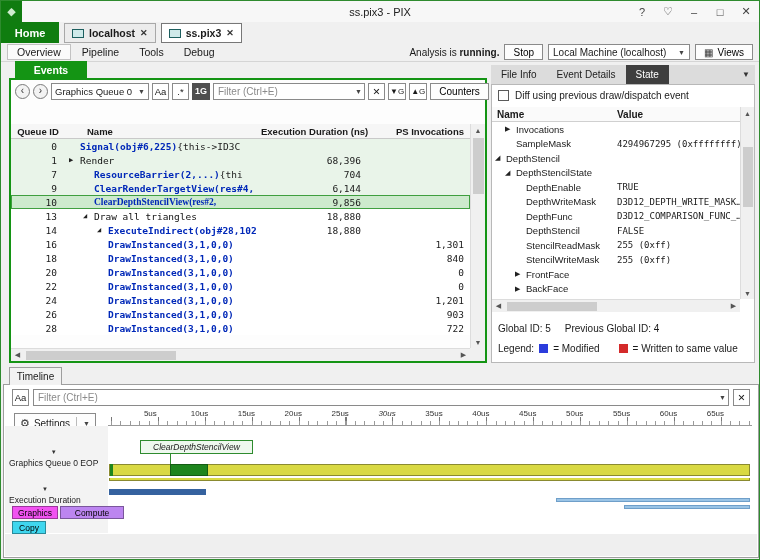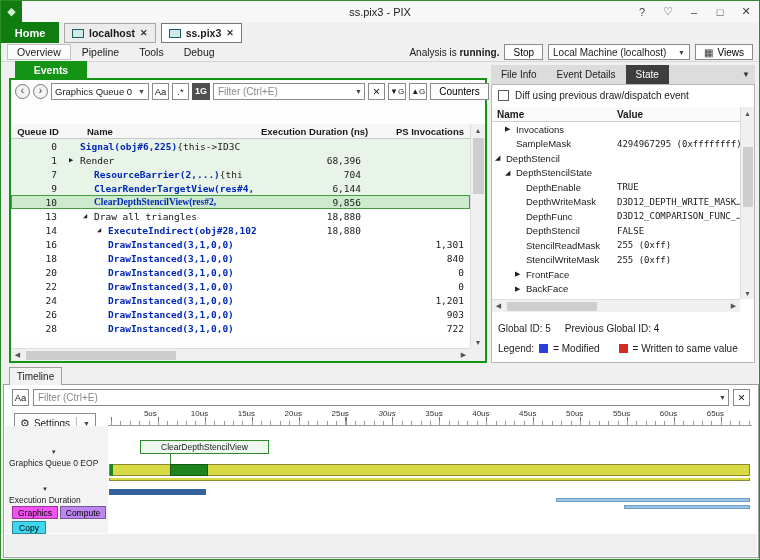--- a/index.html
+++ b/index.html
@@ -111,32 +111,32 @@
   .settings-btn .sep{width:1px;height:13px;background:#bbb;margin-left:auto;}
   .gear{font-size:11px;color:#333;}
   .ruler{position:absolute;left:104px;top:24px;right:6px;height:17px;border-bottom:1px solid #9a9a9a;}
   .rlabel{position:absolute;top:0;width:28px;text-align:left;font-size:8px;color:#333;}
   .ticks-major{position:absolute;left:3px;right:0;bottom:0;height:8px;background:repeating-linear-gradient(to right,#777 0 1px,transparent 1px 46.9px);}
   .ticks-minor{position:absolute;left:3px;right:0;bottom:0;height:4px;background:repeating-linear-gradient(to right,#9a9a9a 0 1px,transparent 1px 9.38px);}
   .lane-col{position:absolute;left:1px;top:41px;width:103px;bottom:24px;background:#f3f3f3;}
   .lane-label{position:absolute;left:5px;font-size:8.5px;color:#222;display:flex;gap:3px;align-items:center;white-space:nowrap;z-index:1;flex-direction:column;}
   .lane-label .tri{font-size:6px;color:#333;}
   .ll1{top:64px;} .ll2{top:101px;}
-  .tooltip{position:absolute;left:136px;top:55px;height:14px;padding:0 20px;background:#eef8ee;border:1px solid #2e8b2e;font-size:8.5px;display:flex;align-items:center;z-index:2;}
+  .tooltip{position:absolute;left:136px;top:55px;height:14px;padding:0 12px;background:#eef8ee;border:1px solid #2e8b2e;font-size:8.5px;display:flex;align-items:center;z-index:2;font-style:italic;}
   .tip-line{position:absolute;left:166px;top:69px;width:1px;height:10px;background:#2e8b2e;}
   .eop-bar{position:absolute;left:105px;top:79px;right:8px;height:12px;background:#d9d943;border:1px solid #8a8a30;}
   .eop-green{position:absolute;left:60px;top:-1px;width:38px;height:12px;background:#1e851e;border:1px solid #145c14;}
   .eop-tick{position:absolute;left:0;top:-1px;width:3px;height:12px;background:#1e851e;}
   .eop-strip{position:absolute;left:105px;top:93px;right:8px;height:3px;background:#d9d943;border:1px solid #8a8a30;border-top:none;}
   .dur-dark{position:absolute;left:105px;top:104px;width:97px;height:6px;background:#35629f;}
   .dur-light1{position:absolute;left:552px;top:113px;width:194px;height:4px;background:#9ac4e6;border:1px solid #6f9fc9;}
   .dur-light2{position:absolute;left:620px;top:120px;width:126px;height:4px;background:#9ac4e6;border:1px solid #6f9fc9;}
   .lchip{position:absolute;height:13px;border:1px solid rgba(0,0,0,.35);font-size:8.5px;display:flex;align-items:center;justify-content:center;color:#000;}
   .lg-graphics{left:8px;top:121px;width:46px;}
-  .lg-compute{left:56px;top:121px;width:46px;}
+  .lg-compute{left:56px;top:121px;width:64px;}
   .lg-copy{left:8px;top:136px;width:34px;}
   .tl-footer{position:absolute;left:1px;right:1px;bottom:1px;height:22px;background:#efefef;}
 </style>
 </head>
 <body>
 
 <div class="window">
 
   <div class="titlebar">
     <div class="logo">◆</div>

